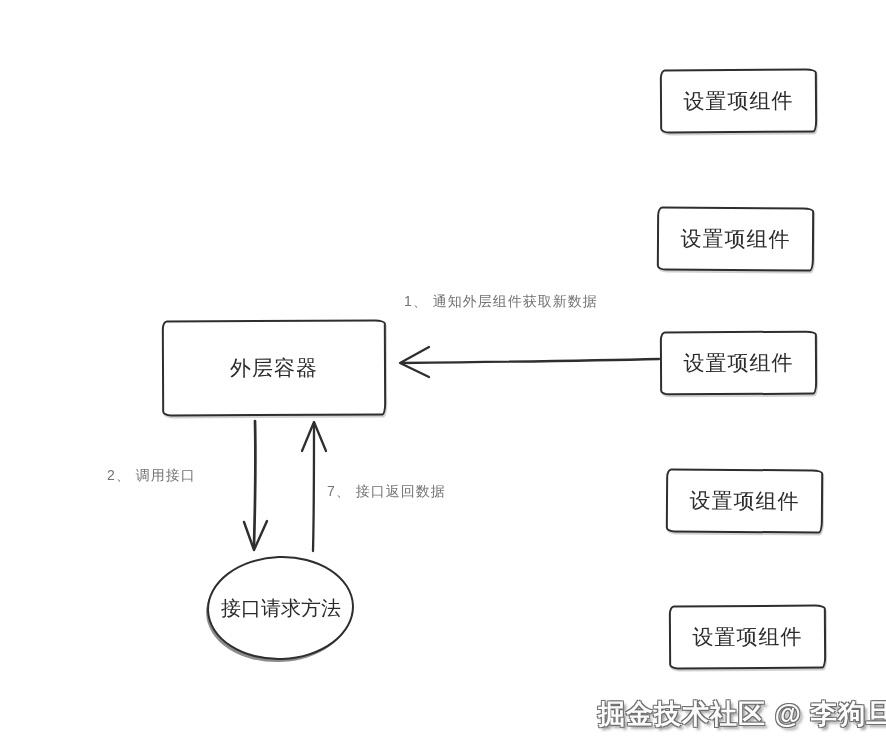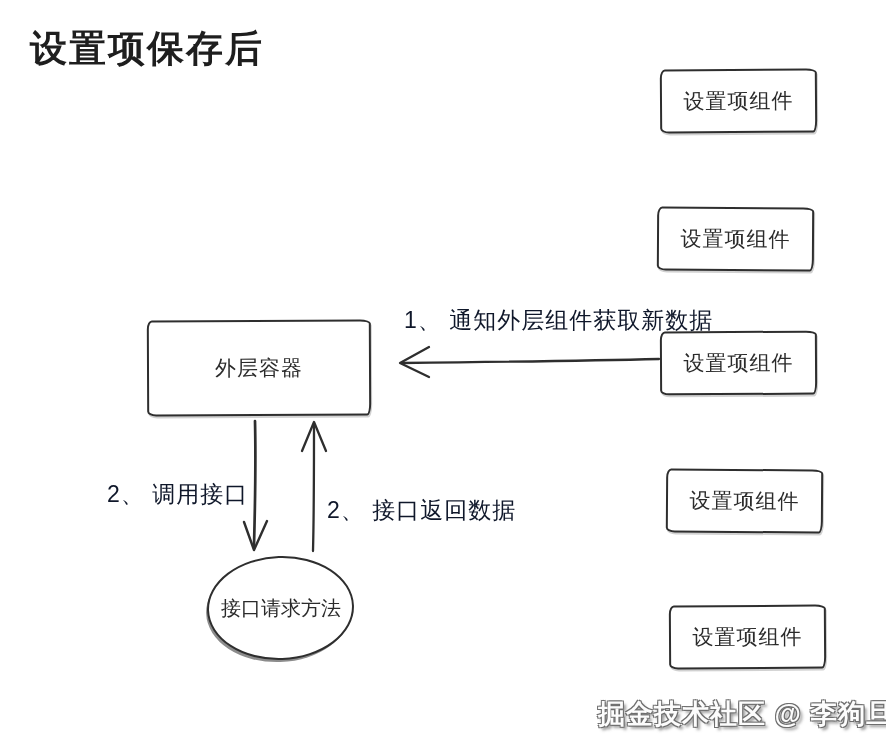--- a/index.html
+++ b/index.html
@@ -42,21 +42,21 @@
     height: 64px;
     font-size: 21px;
     letter-spacing: 1px;
   }
   .comp-1 { left: 660px; top: 69px;  transform: rotate(-0.4deg); }
   .comp-2 { left: 657px; top: 207px; transform: rotate(0.35deg); }
   .comp-3 { left: 660px; top: 331px; transform: rotate(-0.3deg); }
   .comp-4 { left: 666px; top: 469px; transform: rotate(0.4deg); }
   .comp-5 { left: 669px; top: 605px; transform: rotate(-0.35deg); }
   .outer-box {
-    left: 147px;
+    left: 162px;
     top: 320px;
     width: 224px;
     height: 96px;
     font-size: 21px;
     letter-spacing: 1px;
     transform: rotate(-0.25deg);
   }
   .ellipse {
     position: absolute;
     left: 207px;
@@ -78,25 +78,24 @@
   .ellipse span { transform: rotate(2deg); }
   .arrow-svg { position: absolute; overflow: visible; }
   .arrow-svg path {
     stroke: #2e2e2e;
     fill: none;
     stroke-linecap: round;
     stroke-linejoin: round;
   }
   .arrow-label {
     position: absolute;
-    font-size: 23px;
-    color: #0f172a;
+    font-size: 14px;
+    color: #737373;
     letter-spacing: 1px;
     white-space: nowrap;
-    margin-top: 12px;
   }
   .label-notify { left: 404px; top: 293px; }
   .label-call   { left: 107px; top: 467px; }
   .label-return { left: 327px; top: 483px; }
   .watermark {
     position: absolute;
     left: 598px;
     top: 696px;
     font-size: 27px;
     font-weight: bold;
@@ -109,21 +108,20 @@
       -1px  1px 0 #6e6e6e,
        1px  1px 0 #6e6e6e,
        3px  3px 3px rgba(130,130,130,0.85);
   }
 </style>
 </head>
 <body>
 
 <div class="canvas">
 
-  <div class="title">设置项保存后</div>
 
   <div class="sketch-box comp-box comp-1">
     <span>设置项组件</span>
   </div>
   <div class="sketch-box comp-box comp-2">
     <span>设置项组件</span>
   </div>
   <div class="sketch-box comp-box comp-3">
     <span>设置项组件</span>
   </div>
@@ -151,17 +149,17 @@
   <svg class="arrow-svg" style="left:240px; top:419px;" width="34" height="136">
     <path d="M15,2 C16,45 15,90 14,127" stroke-width="2.7"></path>
     <path d="M4,103 L14,131 L27,102" stroke-width="2.4"></path>
   </svg>
   <div class="arrow-label label-call">2、 调用接口</div>
 
   <svg class="arrow-svg" style="left:297px; top:418px;" width="36" height="138">
     <path d="M16,133 C17,95 17,45 17,6" stroke-width="2.3"></path>
     <path d="M5,33 L17,4 L29,33" stroke-width="2.3"></path>
   </svg>
-  <div class="arrow-label label-return">2、 接口返回数据</div>
+  <div class="arrow-label label-return">7、 接口返回数据</div>
 
   <div class="watermark">掘金技术社区 @ 李狗旦</div>
 
 </div>
 
 </body></html>

